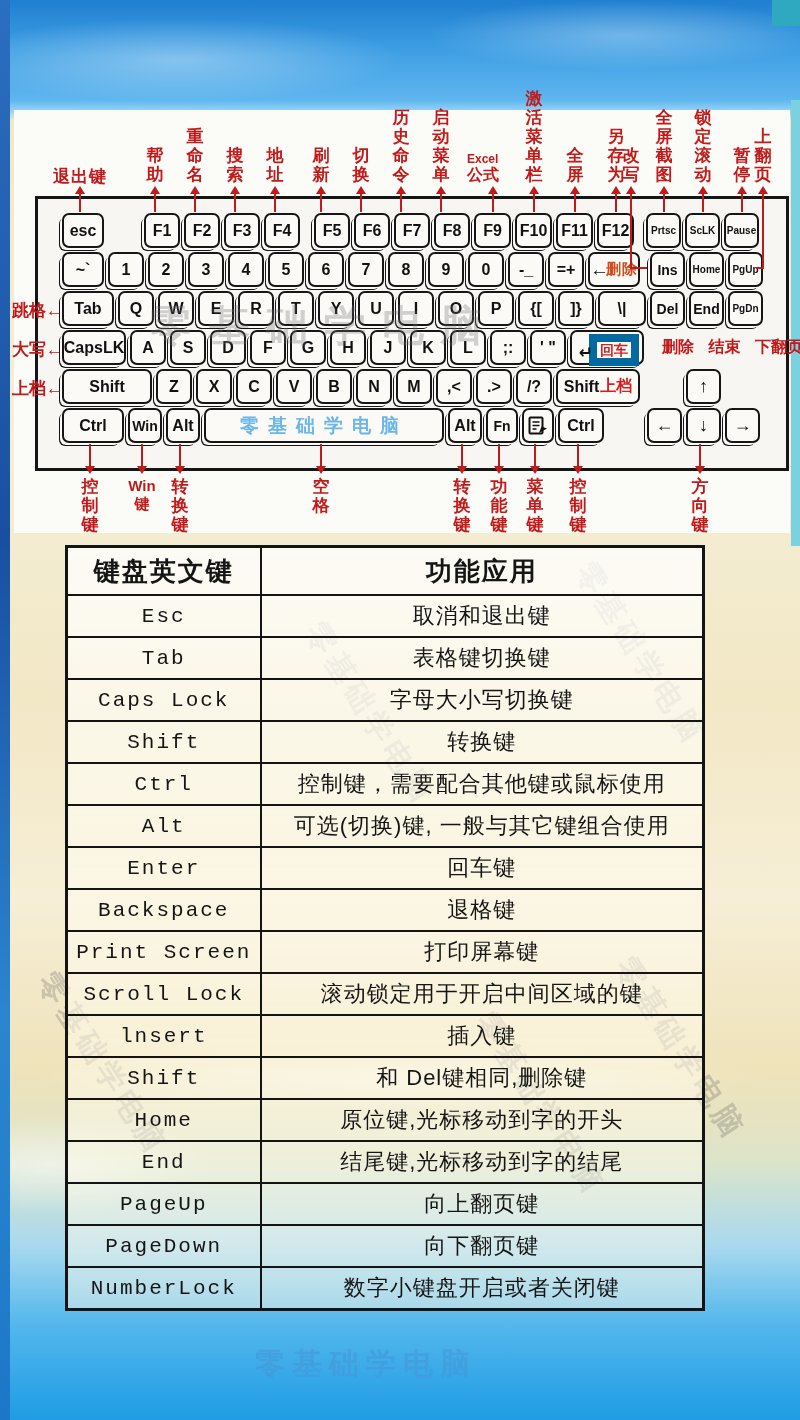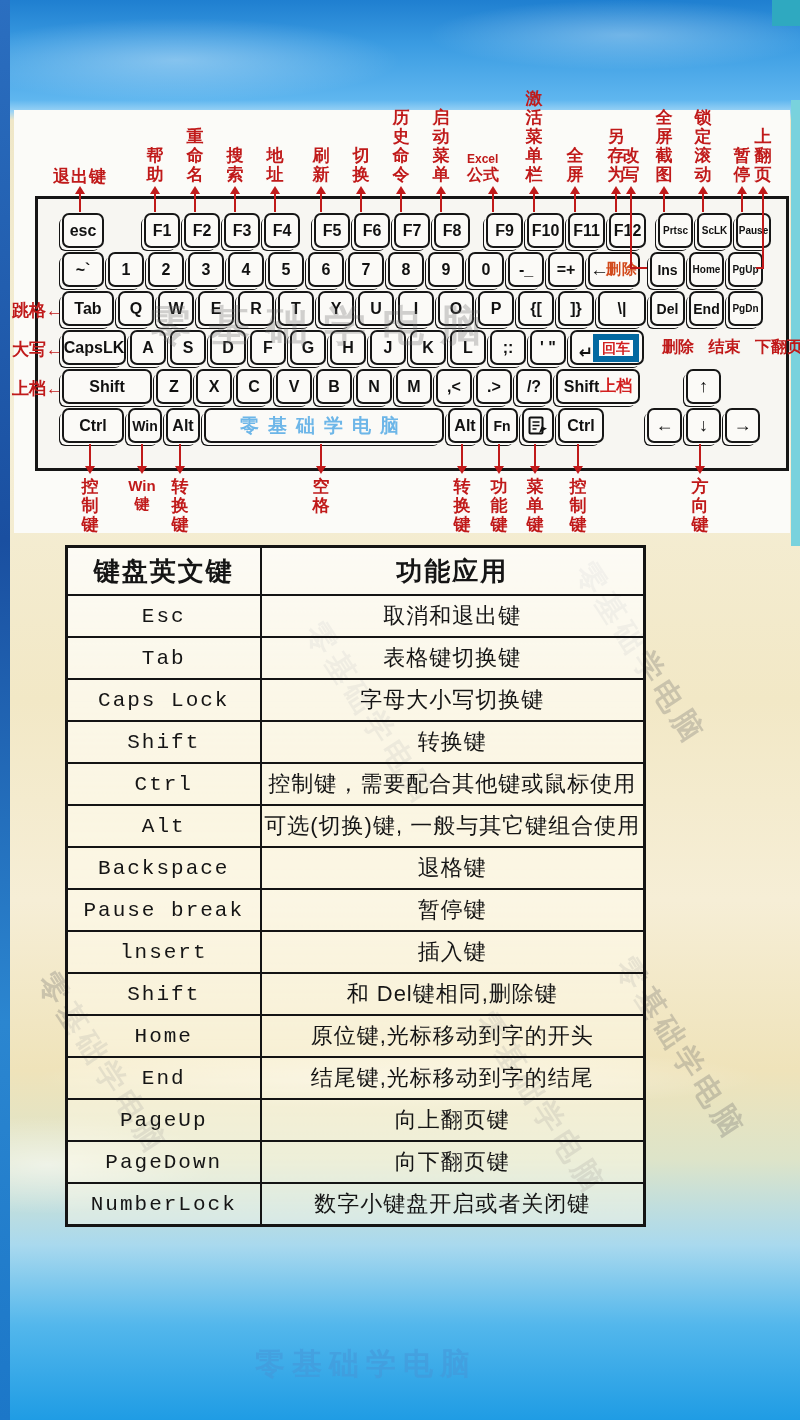--- a/index.html
+++ b/index.html
@@ -28,42 +28,42 @@
   .kb-row{display:flex;column-gap:4px;height:35px;margin-bottom:4px;align-items:stretch;}
   .key{position:relative;box-sizing:border-box;background:#fbfaf7;border:2px solid #161616;border-radius:7px;
     display:flex;align-items:center;justify-content:center;
     font-weight:bold;font-size:16px;color:#111;flex:0 0 auto;
     box-shadow:-3px 3px 0 -1px #fbfaf7,-4px 4px 0 -1px #141414;}
   .k-sm{font-size:10px;letter-spacing:0;}
   .k-mid{font-size:14px;}
   .k-arrow{font-size:18px;}
   .bs-arrow{font-size:19px;line-height:1;}
   .bs-cn{color:#d2491a;font-size:15px;margin-left:-3px;letter-spacing:1px;}
-  .enter-cn{border:6px solid #0369a1;color:#d21f1f;font-size:14px;line-height:1;padding:1px 3px;
+  .enter-cn{border:8px solid #0369a1;color:#d21f1f;font-size:14px;line-height:1;padding:1px 3px;
     position:absolute;right:3px;top:2px;background:rgba(255,255,255,.6);}
   .enter-arrow{position:absolute;left:7px;bottom:0px;font-size:17px;}
   .shiftr-cn{color:#d21f1f;font-size:16px;margin-left:1px;letter-spacing:0;}
   .space-wm{color:#6db6e8;font-size:19px;font-weight:bold;letter-spacing:9px;white-space:nowrap;overflow:hidden;}
   .red-note{display:flex;align-items:center;color:#c01a1a;font-weight:bold;font-size:16px;
     word-spacing:10px;white-space:nowrap;}
 
   .ann{position:absolute;color:#c01a1a;font-weight:bold;}
   .ann-h{font-size:17px;width:70px;text-align:center;letter-spacing:1px;}
   .ann-v{display:flex;flex-direction:column;align-items:center;width:22px;font-size:17px;line-height:19px;}
   .ann-x2{width:52px;text-align:left;}
   .ann-x2 .ln1{font-size:12px;line-height:13px;display:block;}
   .ann-x2 .ln2{font-size:16px;line-height:18px;display:block;}
   .ann-line{position:absolute;width:2px;background:#c01a1a;}
   .ann-hline{position:absolute;height:2px;background:#c01a1a;}
   .ah-up{position:absolute;width:0;height:0;border-left:5px solid transparent;border-right:5px solid transparent;border-bottom:8px solid #c01a1a;}
   .ah-down{position:absolute;width:0;height:0;border-left:5px solid transparent;border-right:5px solid transparent;border-top:8px solid #c01a1a;}
   .ann-left{font-size:17px;letter-spacing:0;white-space:nowrap;}
   .ann-win{width:34px;text-align:center;font-size:15px;line-height:18px;}
 
-  .key-table{position:absolute;left:65px;top:545px;width:581px;border-collapse:collapse;
+  .key-table{position:absolute;left:65px;top:545px;width:640px;border-collapse:collapse;
     background:linear-gradient(180deg,rgba(255,255,255,.78),rgba(255,252,238,.62) 40%,rgba(255,250,232,.45));
     table-layout:fixed;}
   .key-table td,.key-table th{border:2px solid #141414;padding:0;text-align:center;vertical-align:middle;color:#151515;}
   .key-table{border:3px solid #141414;}
   .key-table th{height:46px;font-size:26px;font-weight:bold;letter-spacing:2px;}
   .key-table td{height:40px;}
   .td-key{font-family:"Liberation Mono","DejaVu Sans Mono",monospace;font-size:21px;letter-spacing:2px;}
   .td-fn{font-size:22px;letter-spacing:1px;}
   .col-key{width:194px;}
 
@@ -85,21 +85,21 @@
         <div class="kb-row">
           <div class="key" style="width: 42px;">esc</div>
           <div class="key" style="width: 36px; margin-left: 36px;">F1</div>
           <div class="key" style="width: 36px;">F2</div>
           <div class="key" style="width: 36px;">F3</div>
           <div class="key" style="width: 36px;">F4</div>
           <div class="key" style="width: 36px; margin-left: 10px;">F5</div>
           <div class="key" style="width: 36px;">F6</div>
           <div class="key" style="width: 36px;">F7</div>
           <div class="key" style="width: 36px;">F8</div>
-          <div class="key" style="width: 37px; margin-left: 12px;">F9</div>
+          <div class="key" style="width: 37px; ">F9</div>
           <div class="key" style="width: 37px;">F10</div>
           <div class="key" style="width: 37px;">F11</div>
           <div class="key" style="width: 37px;">F12</div>
           <div class="key k-sm" style="width: 35px; margin-left: 8px;">Prtsc</div>
           <div class="key k-sm" style="width: 35px;">ScLK</div>
           <div class="key k-sm" style="width: 35px;">Pause</div>
         </div>
         <div class="kb-row">
           <div class="key" style="width: 42px;">~`</div>
           <div class="key" style="width: 36px;">1</div>
@@ -428,26 +428,34 @@
         </tr>
         <tr>
           <td class="td-key">Ctrl</td>
           <td class="td-fn">控制键，需要配合其他键或鼠标使用</td>
         </tr>
         <tr>
           <td class="td-key">Alt</td>
           <td class="td-fn">可选(切换)键, 一般与其它键组合使用</td>
         </tr>
         <tr>
+          <td class="td-key">Enter</td>
+          <td class="td-fn">回车键</td>
+        </tr>
+        <tr>
           <td class="td-key">Backspace</td>
           <td class="td-fn">退格键</td>
         </tr>
         <tr>
-          <td class="td-key">Pause break</td>
-          <td class="td-fn">暂停键</td>
+          <td class="td-key">Print Screen</td>
+          <td class="td-fn">打印屏幕键</td>
+        </tr>
+        <tr>
+          <td class="td-key">Scroll Lock</td>
+          <td class="td-fn">滚动锁定用于开启中间区域的键</td>
         </tr>
         <tr>
           <td class="td-key">lnsert</td>
           <td class="td-fn">插入键</td>
         </tr>
         <tr>
           <td class="td-key">Shift</td>
           <td class="td-fn">和 Del键相同,删除键</td>
         </tr>
         <tr>

